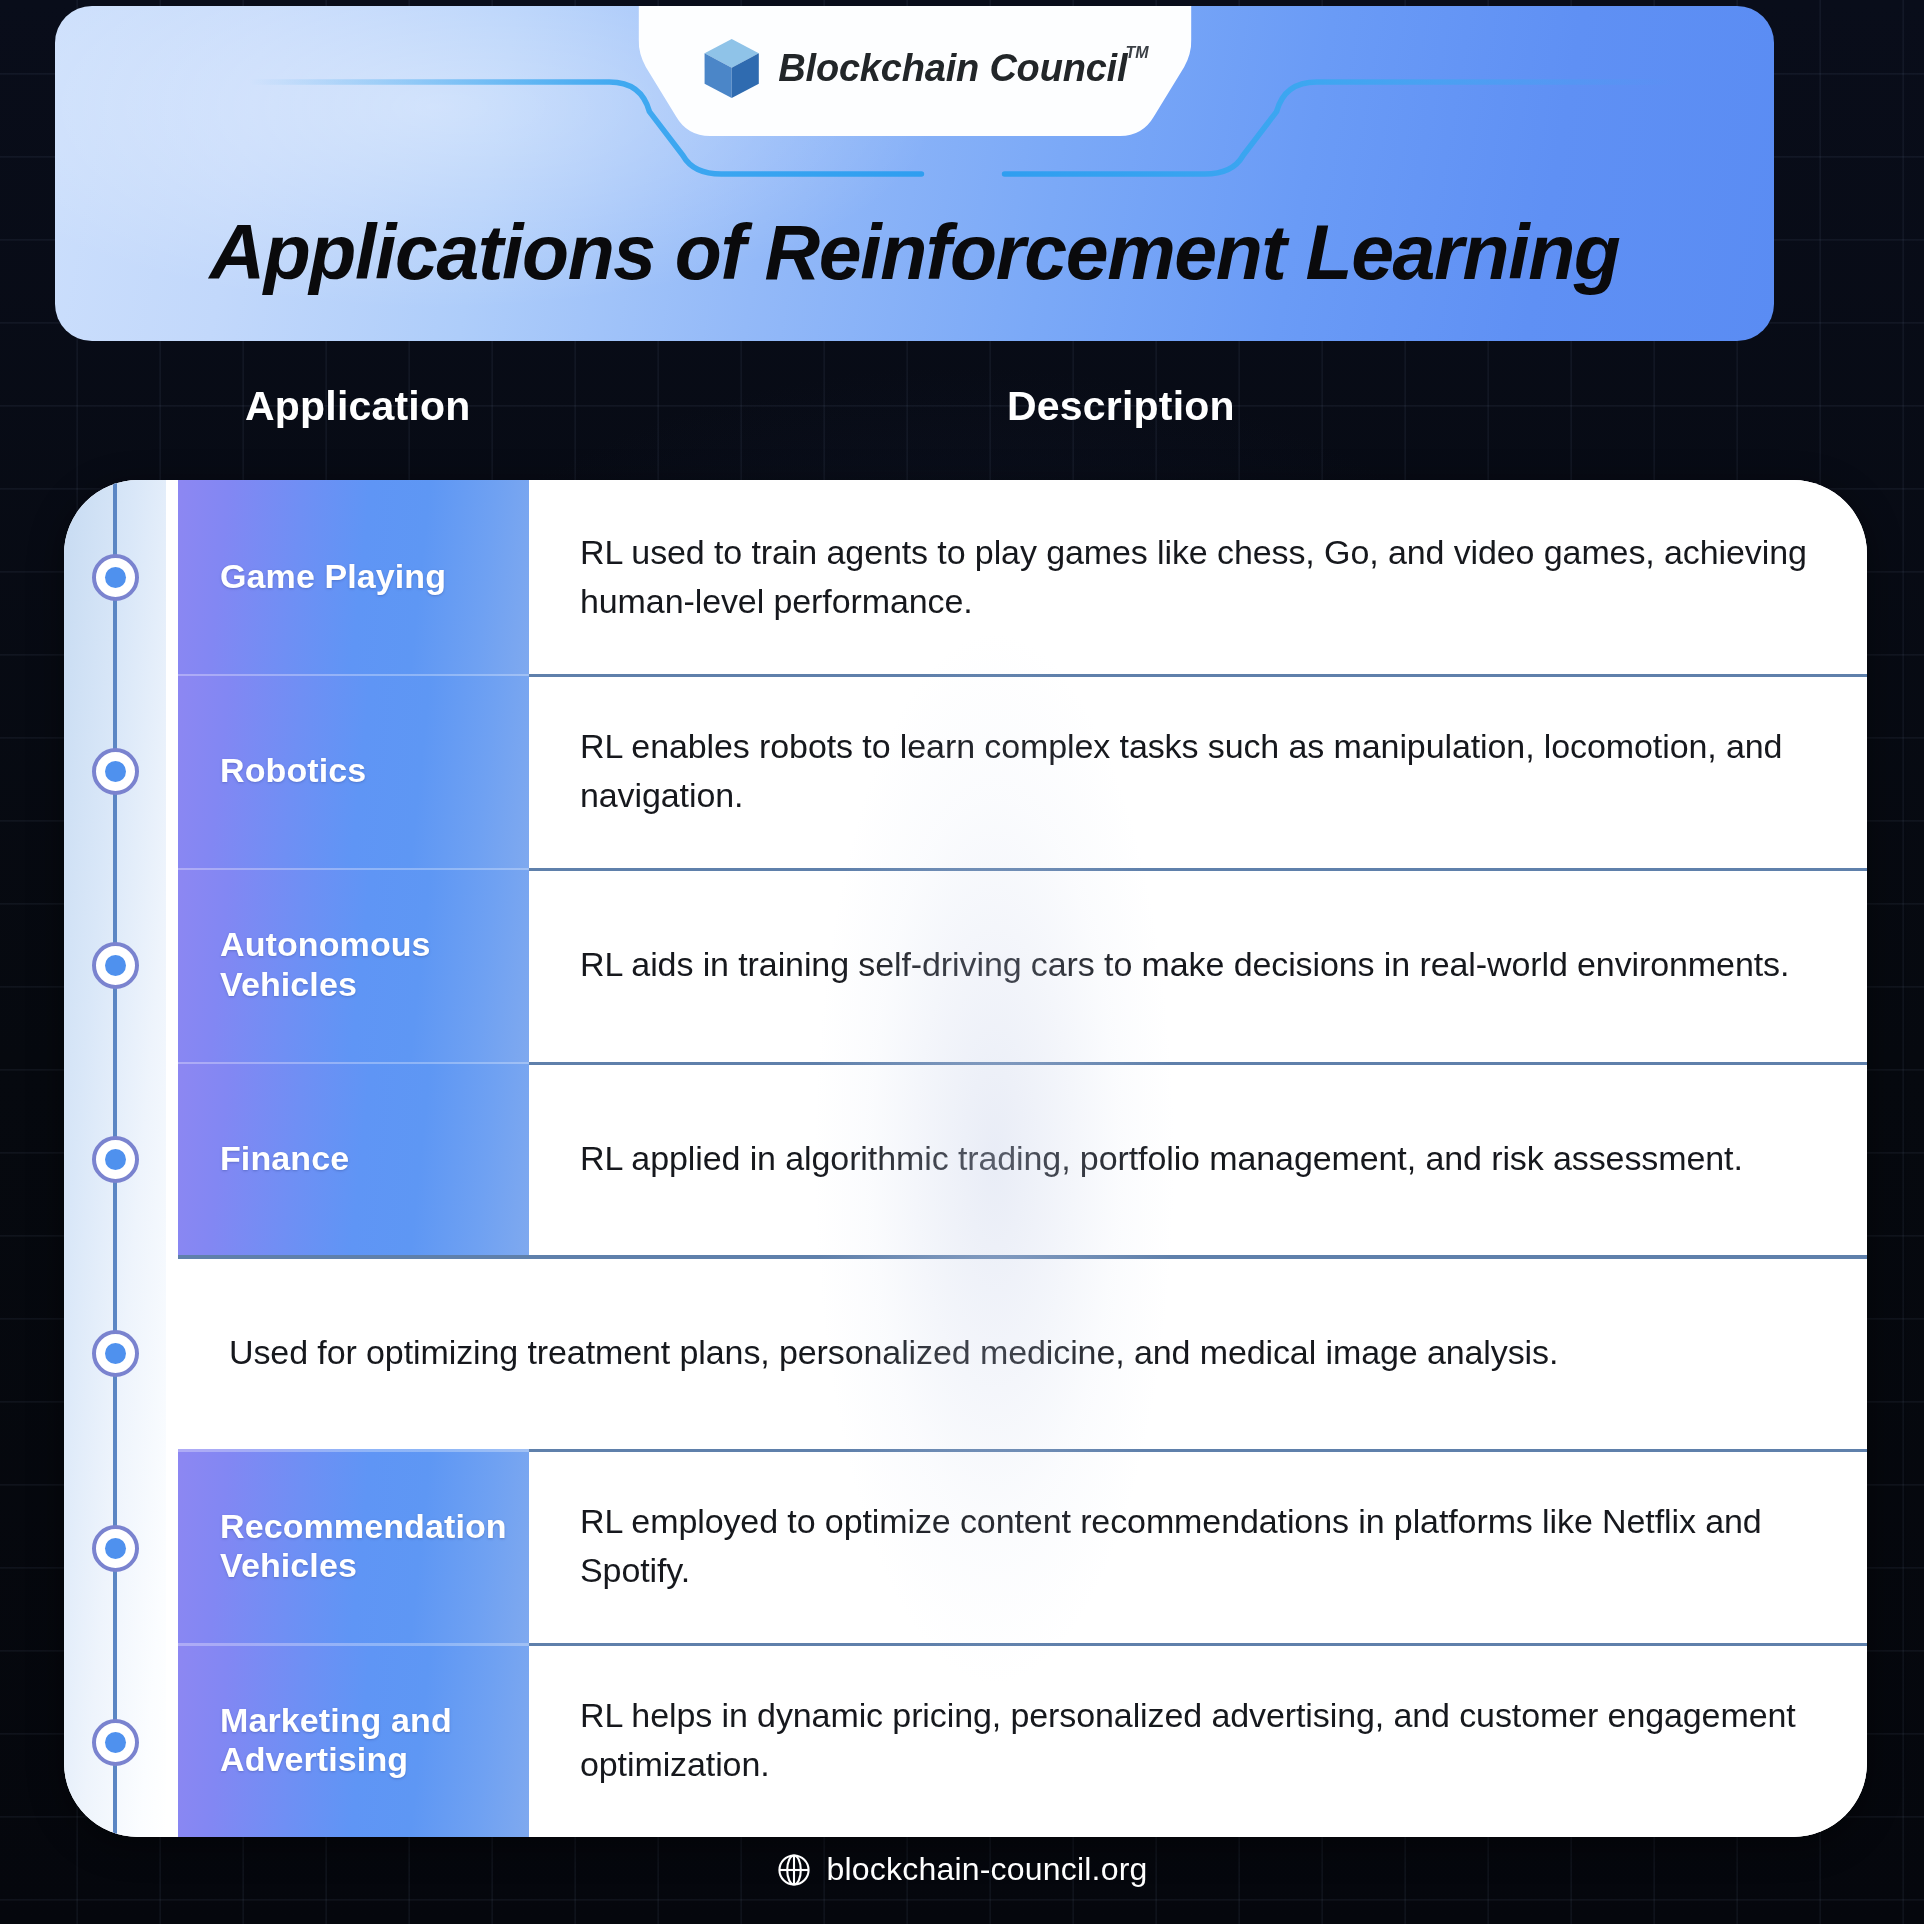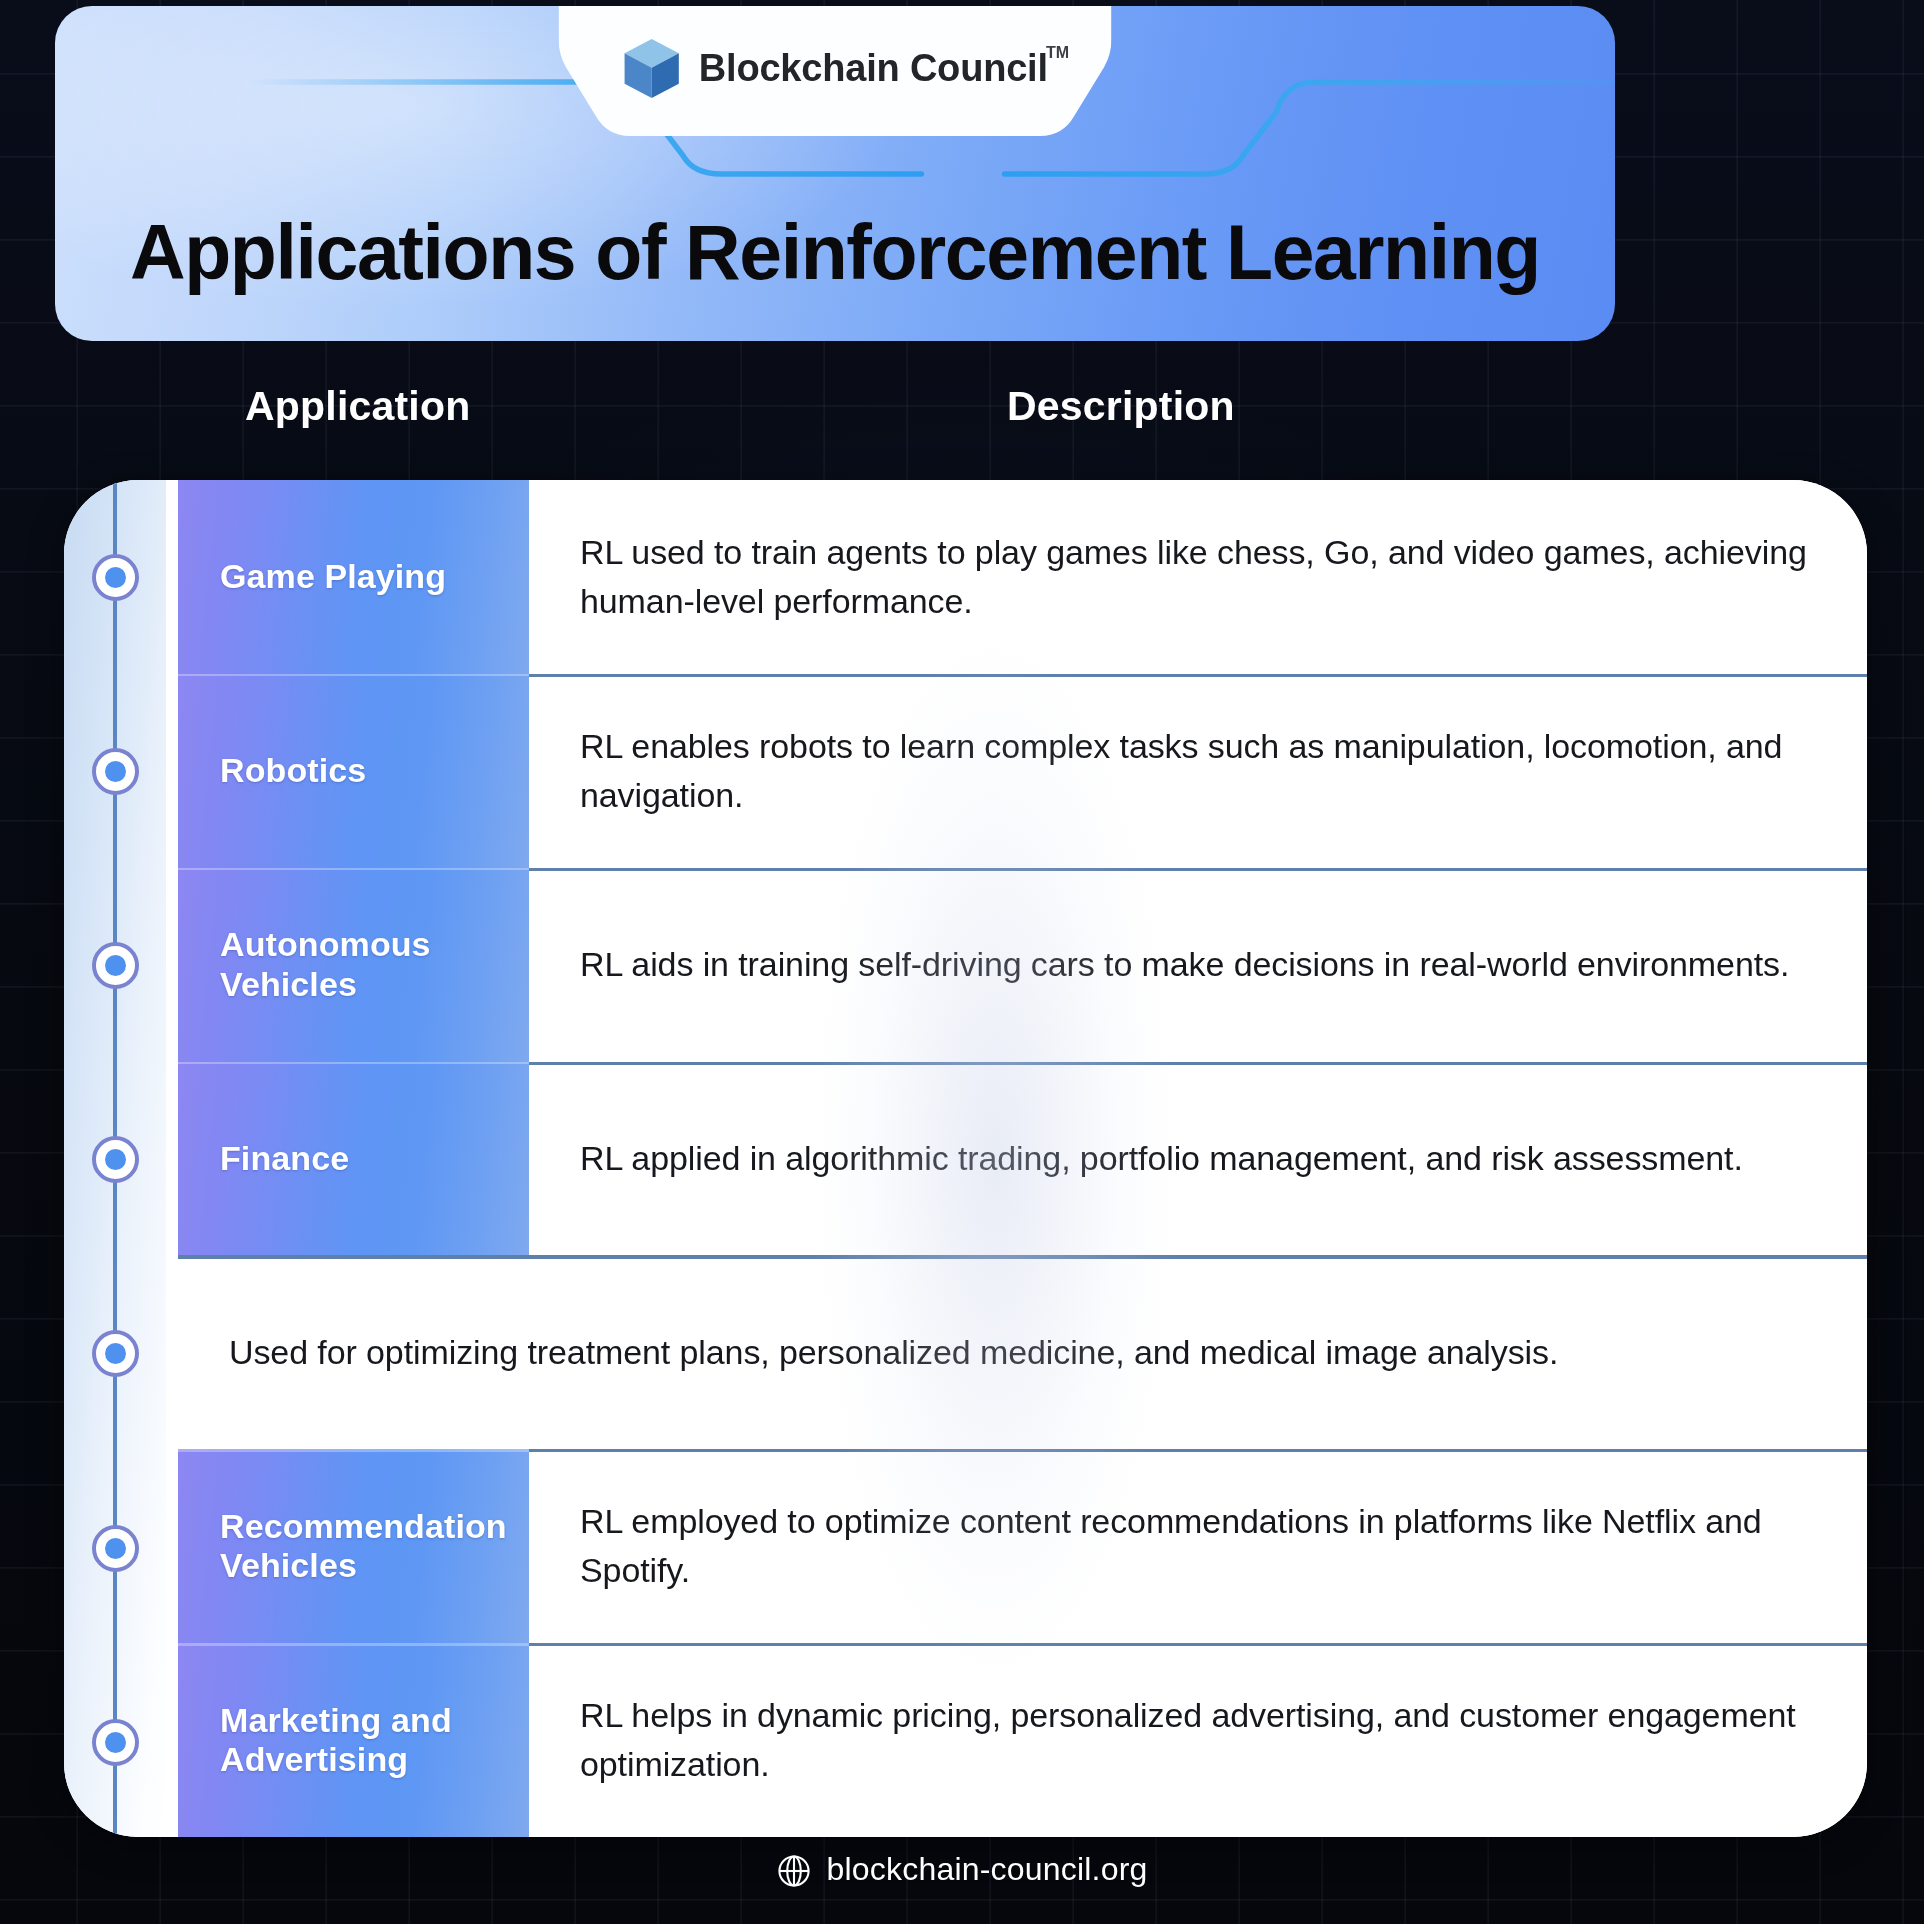--- a/index.html
+++ b/index.html
@@ -28,27 +28,28 @@
       linear-gradient(to bottom, rgba(150,175,215,0.115) 0.8px, transparent 0.8px);
     background-size:83px 83px;
     background-position:-6.4px -9.6px;
     pointer-events:none;
   }
 
   
   #header {
     position:absolute;
     left:55px; top:6.4px;
-    width:1560px; height:335px;
+    width:1719px; height:335px;
     border-radius:37px;
     background:linear-gradient(100deg,
         #ccdffc 0%, #c2d8fb 12%, #aecdfa 26%,
         #93b9f8 42%, #7ba9f7 58%, #6a9bf6 72%,
         #5f90f4 86%, #5a8cf3 100%);
     overflow:hidden;
+    font-style:italic;
   }
   
   #header:after{
     content:"";
     position:absolute; inset:0;
     background:radial-gradient(ellipse 722px 289px at 22% 30%, rgba(255,255,255,0.40) 0%, rgba(255,255,255,0) 70%);
     pointer-events:none;
   }
 
   
@@ -207,21 +208,21 @@
     left:706px; top:0; width:449px; height:1357px;
     background:radial-gradient(ellipse 225px 658px at 50% 50%, rgba(196,206,232,0.38) 0%, rgba(210,220,240,0.10) 55%, rgba(255,255,255,0) 80%);
     pointer-events:none;
     z-index:5;
   }
 
   
   #footer {
     position:absolute;
     left:0; right:0; top:1851px;
-    display:flex; align-items:flex-end; justify-content:center; gap:15px;
+    display:flex; align-items:center; justify-content:center; gap:15px;
   }
   #globe-icon { width:34px; height:34px; display:block; }
   #footer-url {
     font-size:32px; font-weight:400; color:#ffffff;
     letter-spacing:0.2px;
   }
 </style>
 </head>
 <body>
 

